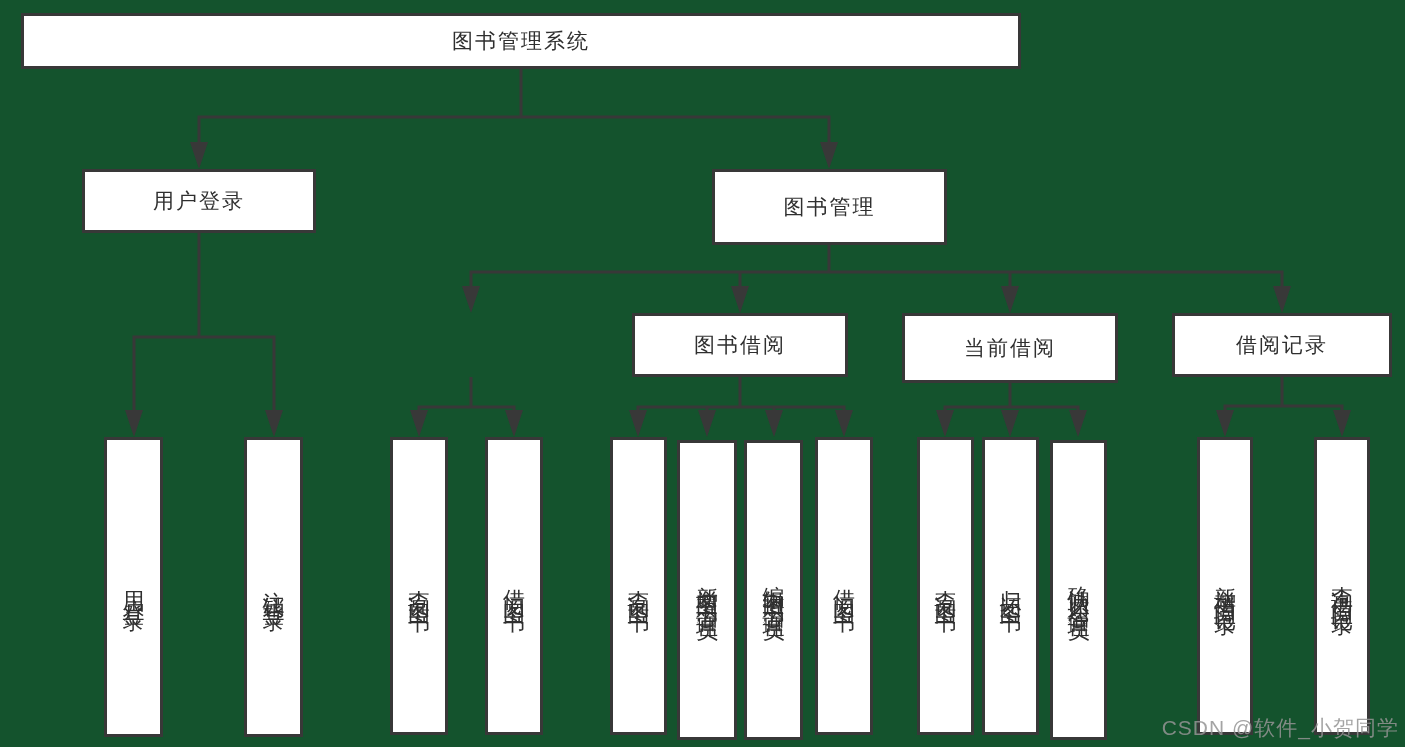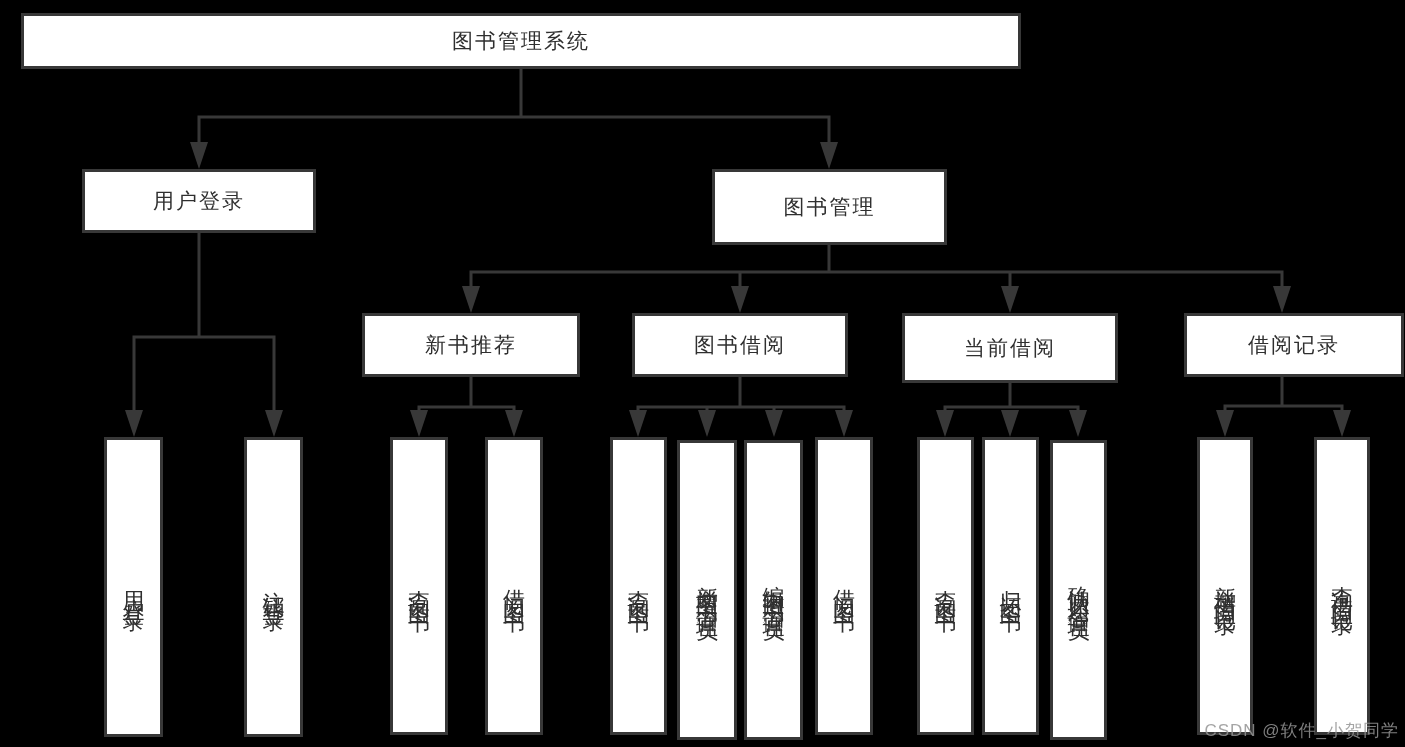--- a/index.html
+++ b/index.html
@@ -1,20 +1,20 @@
 <!DOCTYPE html>
 <html><head>
 <meta charset="utf-8">
 <style>
   html, body { margin: 0; padding: 0; background: #ffffff; }
   #canvas {
     position: relative;
     width: 1405px;
     height: 747px;
-    background: #000000;
+    background: #14532d;
     font-family: "Liberation Sans", "DejaVu Sans", sans-serif;
     overflow: hidden;
   }
   #connectors {
     position: absolute;
     left: 0; top: 0;
     width: 1405px; height: 747px;
   }
   .hnode {
     position: absolute;
@@ -45,21 +45,21 @@
     font-size: 22px;
     letter-spacing: 7px;
     color: #2f2f2f;
     line-height: 1;
     white-space: nowrap;
   }
   #watermark {
     position: absolute;
     right: 6px;
     bottom: 5px;
-    font-size: 17px;
+    font-size: 21px;
     letter-spacing: 1px;
     color: rgba(148, 148, 148, 0.85);
     z-index: 5;
   }
 </style>
 </head>
 <body>
 
 <div id="canvas">
 
@@ -101,24 +101,23 @@
       <polygon points="1216,410 1234,410 1225,437"></polygon>
       <polygon points="1333,410 1351,410 1342,437"></polygon>
     </g>
   </svg>
 
   <div class="hnode" style="left:21px; top:13px; width:1000px; height:56px;">图书管理系统</div>
 
   <div class="hnode" style="left:82px; top:169px; width:234px; height:64px;">用户登录</div>
   <div class="hnode" style="left:712px; top:169px; width:235px; height:76px;">图书管理</div>
 
-  <div class="hnode" style="left:362px; top:313px; width:218px; height:64px;">新书推荐</div>
   <div class="hnode" style="left:632px; top:313px; width:216px; height:64px;">图书借阅</div>
   <div class="hnode" style="left:902px; top:313px; width:216px; height:70px;">当前借阅</div>
-  <div class="hnode" style="left:1172px; top:313px; width:220px; height:64px;margin-left:12px;">借阅记录</div>
+  <div class="hnode" style="left:1172px; top:313px; width:220px; height:64px;">借阅记录</div>
 
   <div class="vnode" style="left:104px; top:437px; width:59px; height:300px;">
     <span>用户登录</span>
   </div>
   <div class="vnode" style="left:244px; top:437px; width:59px; height:300px;">
     <span>注销登录</span>
   </div>
 
   <div class="vnode" style="left:390px; top:437px; width:58px; height:298px;">
     <span>查询图书</span>

